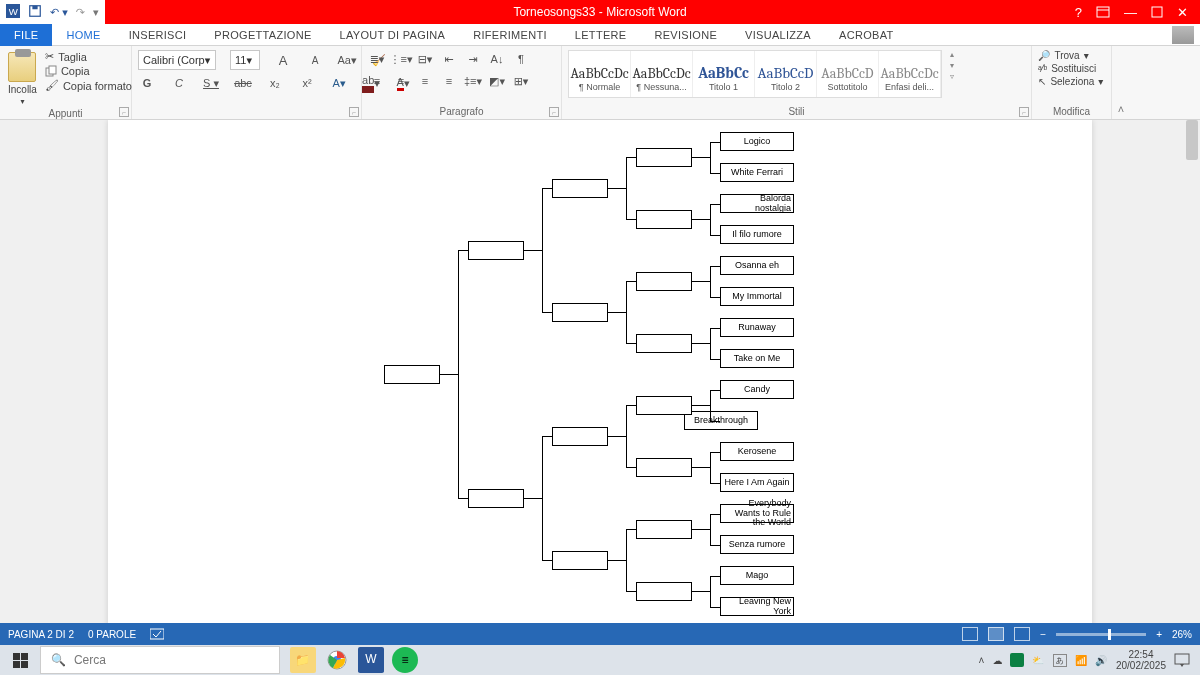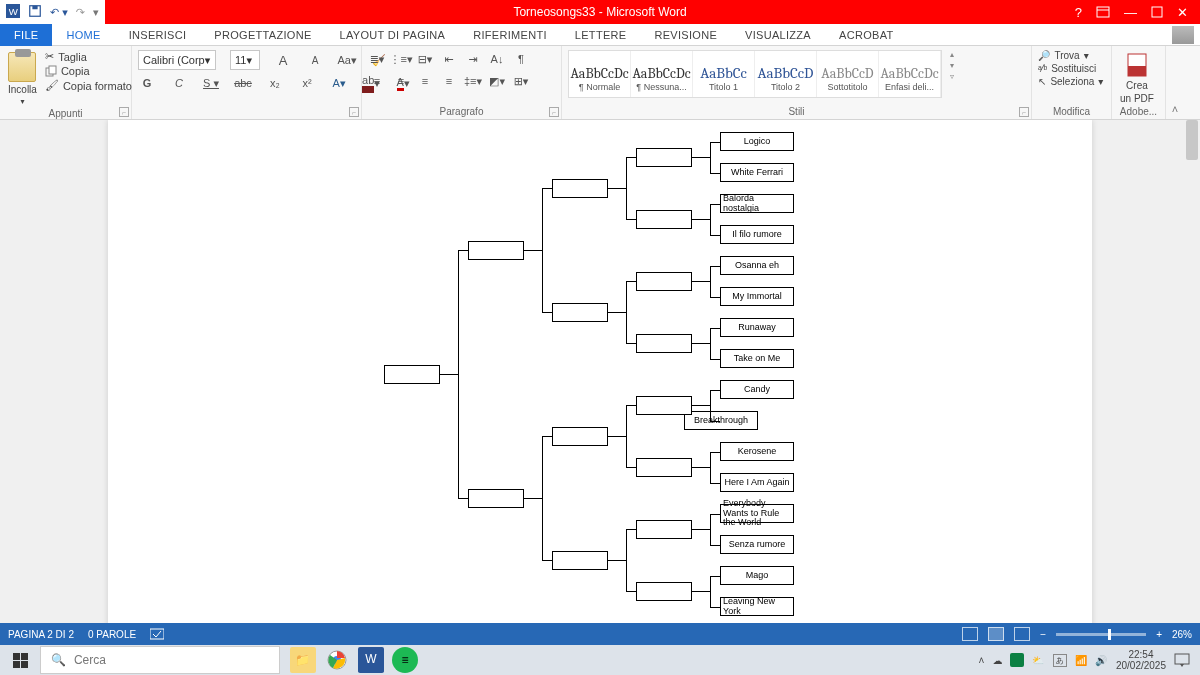--- a/index.html
+++ b/index.html
@@ -36,21 +36,21 @@
 .style{width:62px;height:54px;display:flex;flex-direction:column;align-items:center;justify-content:center;border-right:1px solid #eee;font-size:9px;color:#555}
 .style .samp{font-size:14px;color:#333;font-family:Cambria,serif}
 .style .samp.big{font-size:22px;color:#2a5c8d}
 .editgrp .vstack div{font-size:10px}
 .docarea{position:absolute;top:120px;left:0;right:0;bottom:30px;background:#f0f0f0;overflow:hidden}
 .page{position:absolute;left:108px;top:0;width:984px;height:100%;background:#fff;box-shadow:0 0 6px rgba(0,0,0,.15)}
 .scrolltrack{position:absolute;right:0;top:0;width:16px;height:100%;background:#f0f0f0}
 .scrollthumb{position:absolute;right:2px;top:0;width:12px;height:40px;background:#c7c7c7;border-radius:2px}
 .scrollarrow{position:absolute;right:3px;bottom:4px;font-size:9px;color:#888}
 .bracket{position:absolute}
-.bx{position:absolute;border:1px solid #000;background:#fff;font-size:9px;display:flex;align-items:center;justify-content:center;text-align:left;line-height:1.05;padding:0 2px}
+.bx{position:absolute;border:1px solid #000;background:#fff;font-size:9px;display:flex;align-items:center;justify-content:center;text-align:right;line-height:1.05;padding:0 2px}
 .ln{position:absolute;background:#000}
 #sb{position:absolute;left:0;right:0;bottom:30px;height:22px;background:#2768b5;color:#fff;display:flex;align-items:center;font-size:10px;padding:0 8px}
 #sb .r{margin-left:auto;display:flex;align-items:center;gap:10px}
 .viewic{width:16px;height:14px;border:1px solid rgba(255,255,255,.7)}
 .zoomtrack{width:90px;height:3px;background:rgba(255,255,255,.5);position:relative}
 .zoomtrack::after{content:"";position:absolute;left:52px;top:-4px;width:3px;height:11px;background:#fff}
 .taskbar{position:absolute;left:0;right:0;bottom:0;height:30px;background:#dde3ea;display:flex;align-items:center}
 .startbtn{width:40px;height:30px;display:flex;align-items:center;justify-content:center}
 .winlogo{width:15px;height:15px;display:grid;grid-template-columns:1fr 1fr;gap:1px}
 .winlogo div{background:#333}
@@ -199,21 +199,21 @@
       <div class="styles" id="styles-gallery">
           <div class="style">
             <div class="samp">AaBbCcDc</div>
             <div>¶ Normale</div>
           </div>
           <div class="style">
             <div class="samp">AaBbCcDc</div>
             <div>¶ Nessuna...</div>
           </div>
           <div class="style">
-            <div class="samp c1" style="color: rgb(47, 84, 150); font-size: 15px;">AaBbCc</div>
+            <div class="samp c1" style="color: rgb(47, 84, 150); font-size: 15px; font-weight: bold;">AaBbCc</div>
             <div>Titolo 1</div>
           </div>
           <div class="style">
             <div class="samp c1" style="color: rgb(47, 84, 150); font-size: 15px;">AaBbCcD</div>
             <div>Titolo 2</div>
           </div>
           <div class="style">
             <div class="samp c2" style="color: rgb(136, 136, 136);">AaBbCcD</div>
             <div>Sottotitolo</div>
           </div>
@@ -239,33 +239,20 @@
         <div>
             <span>ᵃ⁄ᵇ</span>
             <span>Sostituisci</span>
           </div>
         <div><span>↖</span><span>Seleziona</span> ▾</div>
       </div>
     </div>
     <div class="label">Modifica</div>
   </div>
 
-  <div class="group" style="width:54px">
-    <div class="body">
-        <div class="bigbtn">
-      <svg width="26" height="26">
-            <rect x="4" y="2" width="18" height="22" fill="#fff" stroke="#b33"></rect>
-            <rect x="4" y="14" width="18" height="10" fill="#b33"></rect>
-          </svg>
-      <span>Crea</span>
-      <span>un PDF</span>
-    </div>
-      </div>
-    <div class="label">Adobe...</div>
-  </div>
   <div style="width:18px;display:flex;align-items:flex-end;justify-content:center;font-size:11px;color:#777;padding-bottom:4px">˄</div>
 </div>
 
 <div class="docarea">
   <div class="page">
     <div class="bracket" id="bracket" style="left:0;top:0;width:100%;height:100%">
         <div class="bx" style="left: 612px; top: 12px; width: 74px; height: 19px;">Logico</div>
         <div class="bx" style="left: 612px; top: 43px; width: 74px; height: 19px;">White Ferrari</div>
         <div class="bx" style="left: 612px; top: 74px; width: 74px; height: 19px;">Balorda nostalgia</div>
         <div class="bx" style="left: 612px; top: 105px; width: 74px; height: 19px;">Il filo rumore</div>

